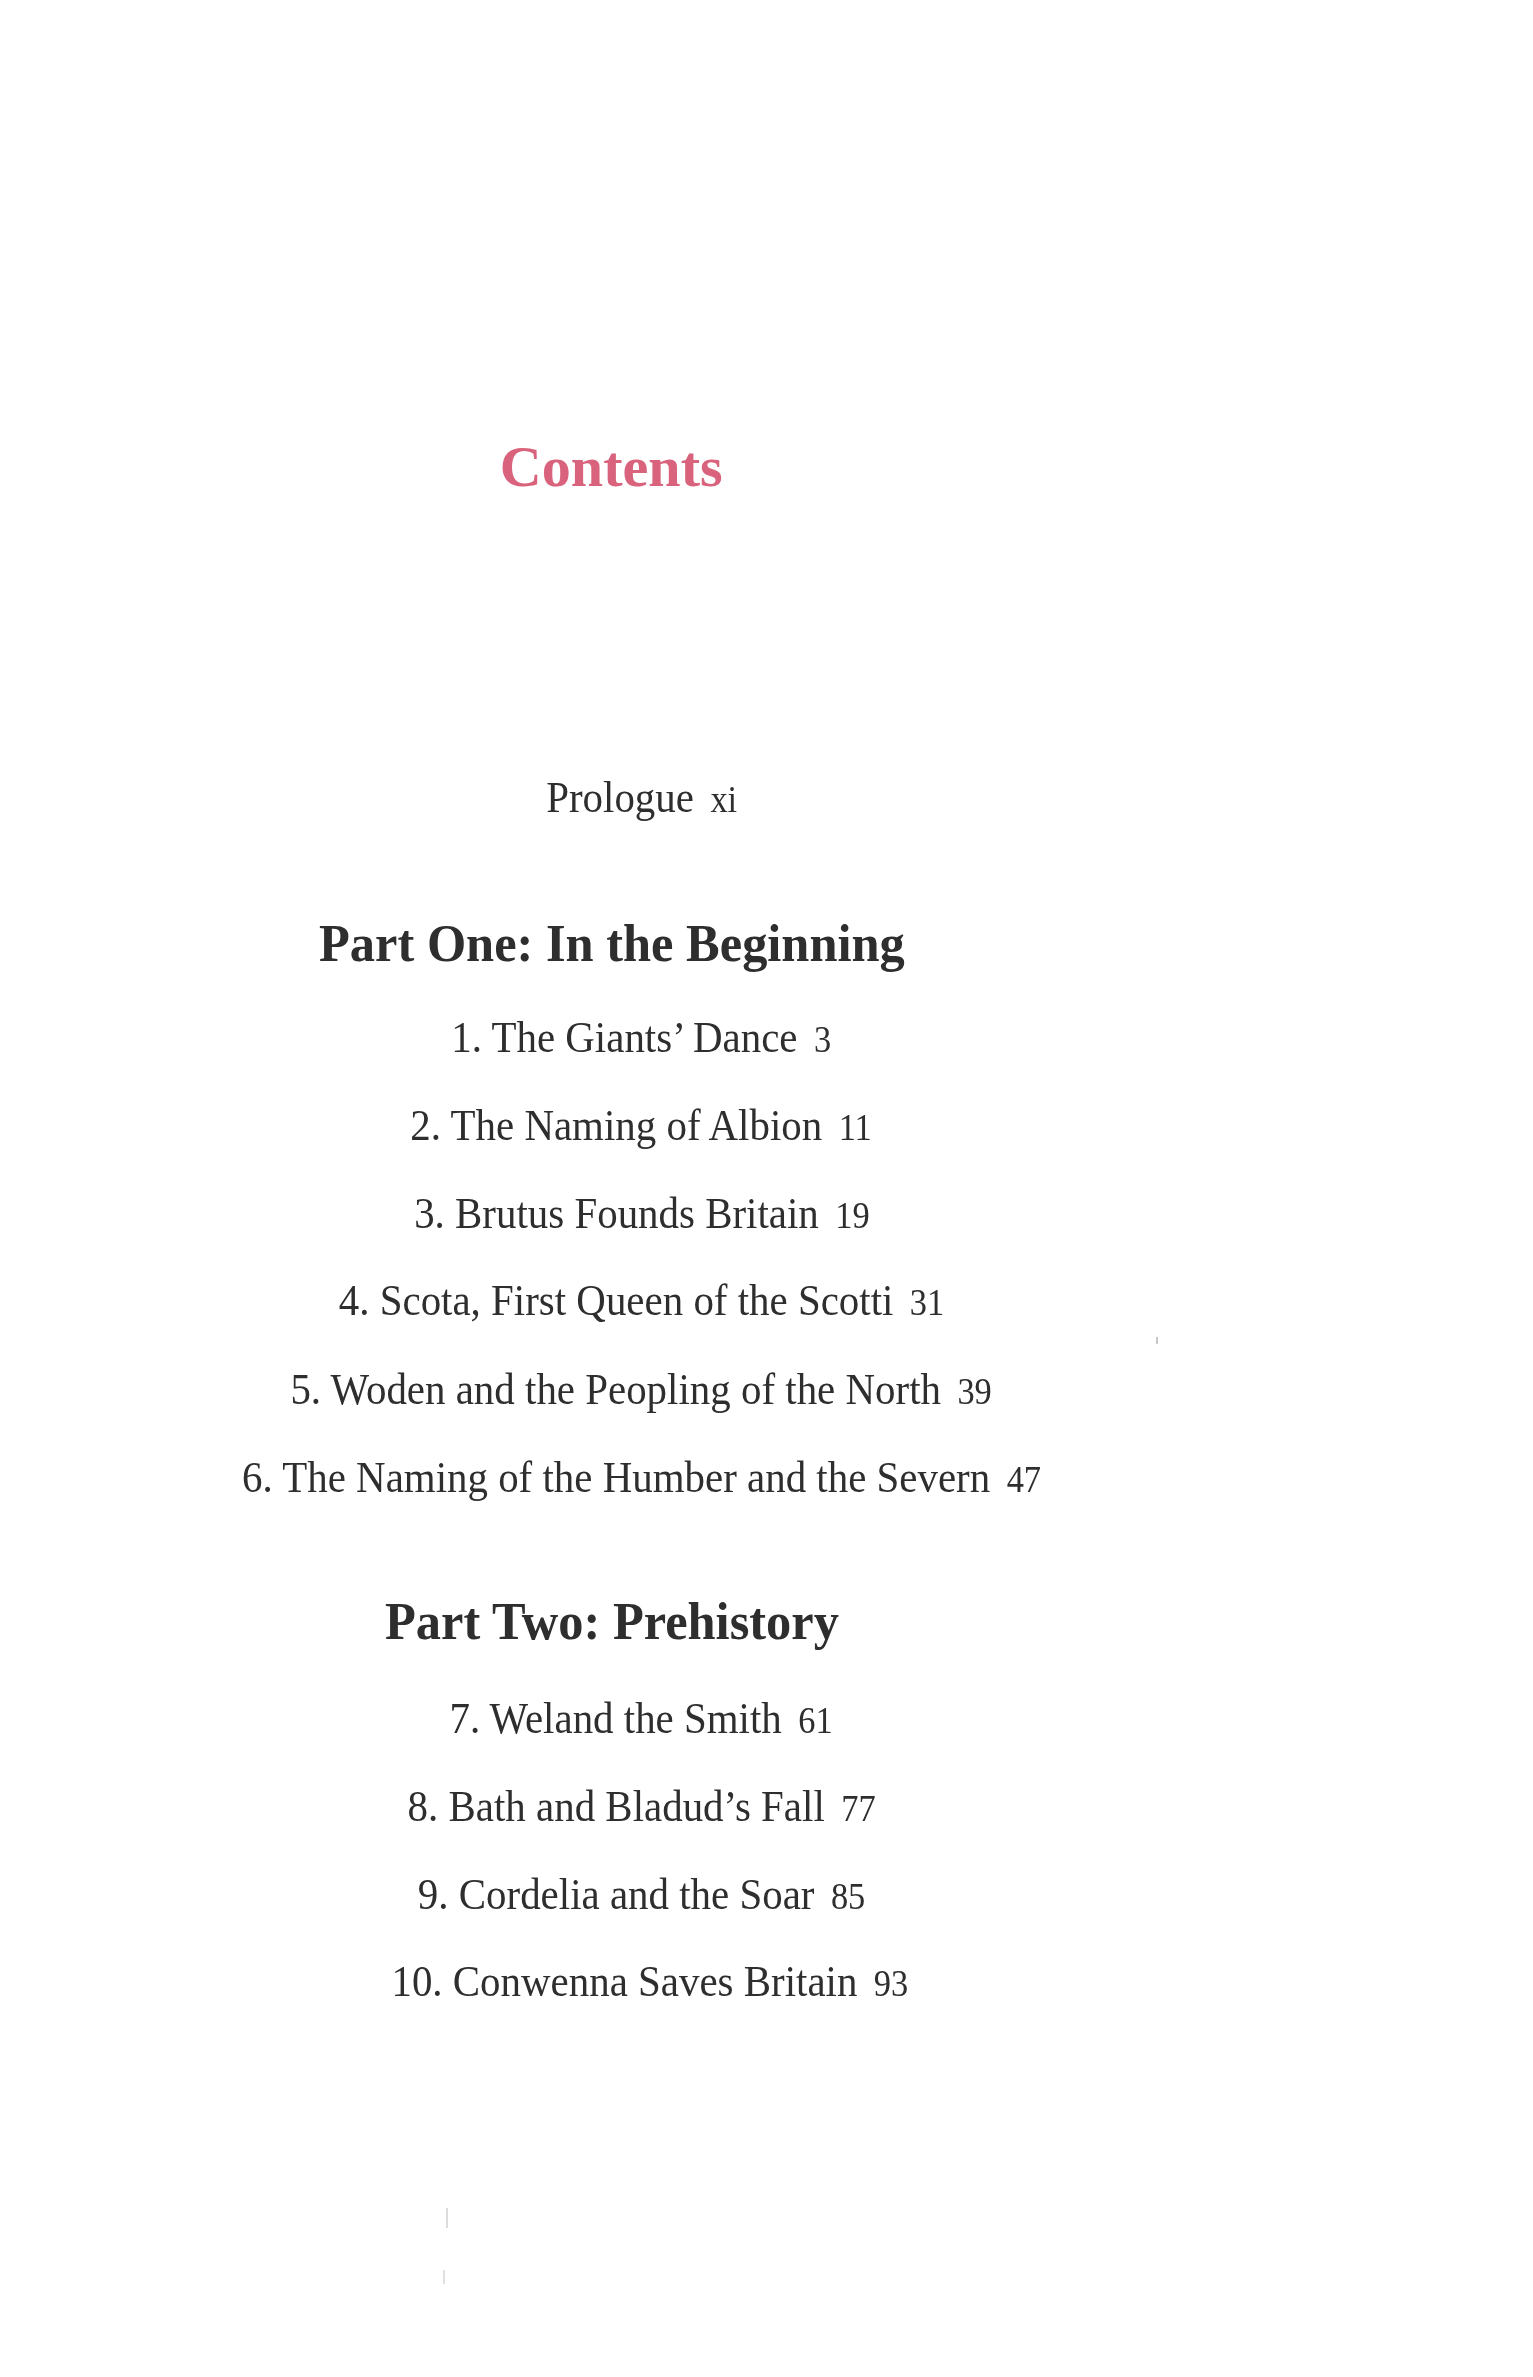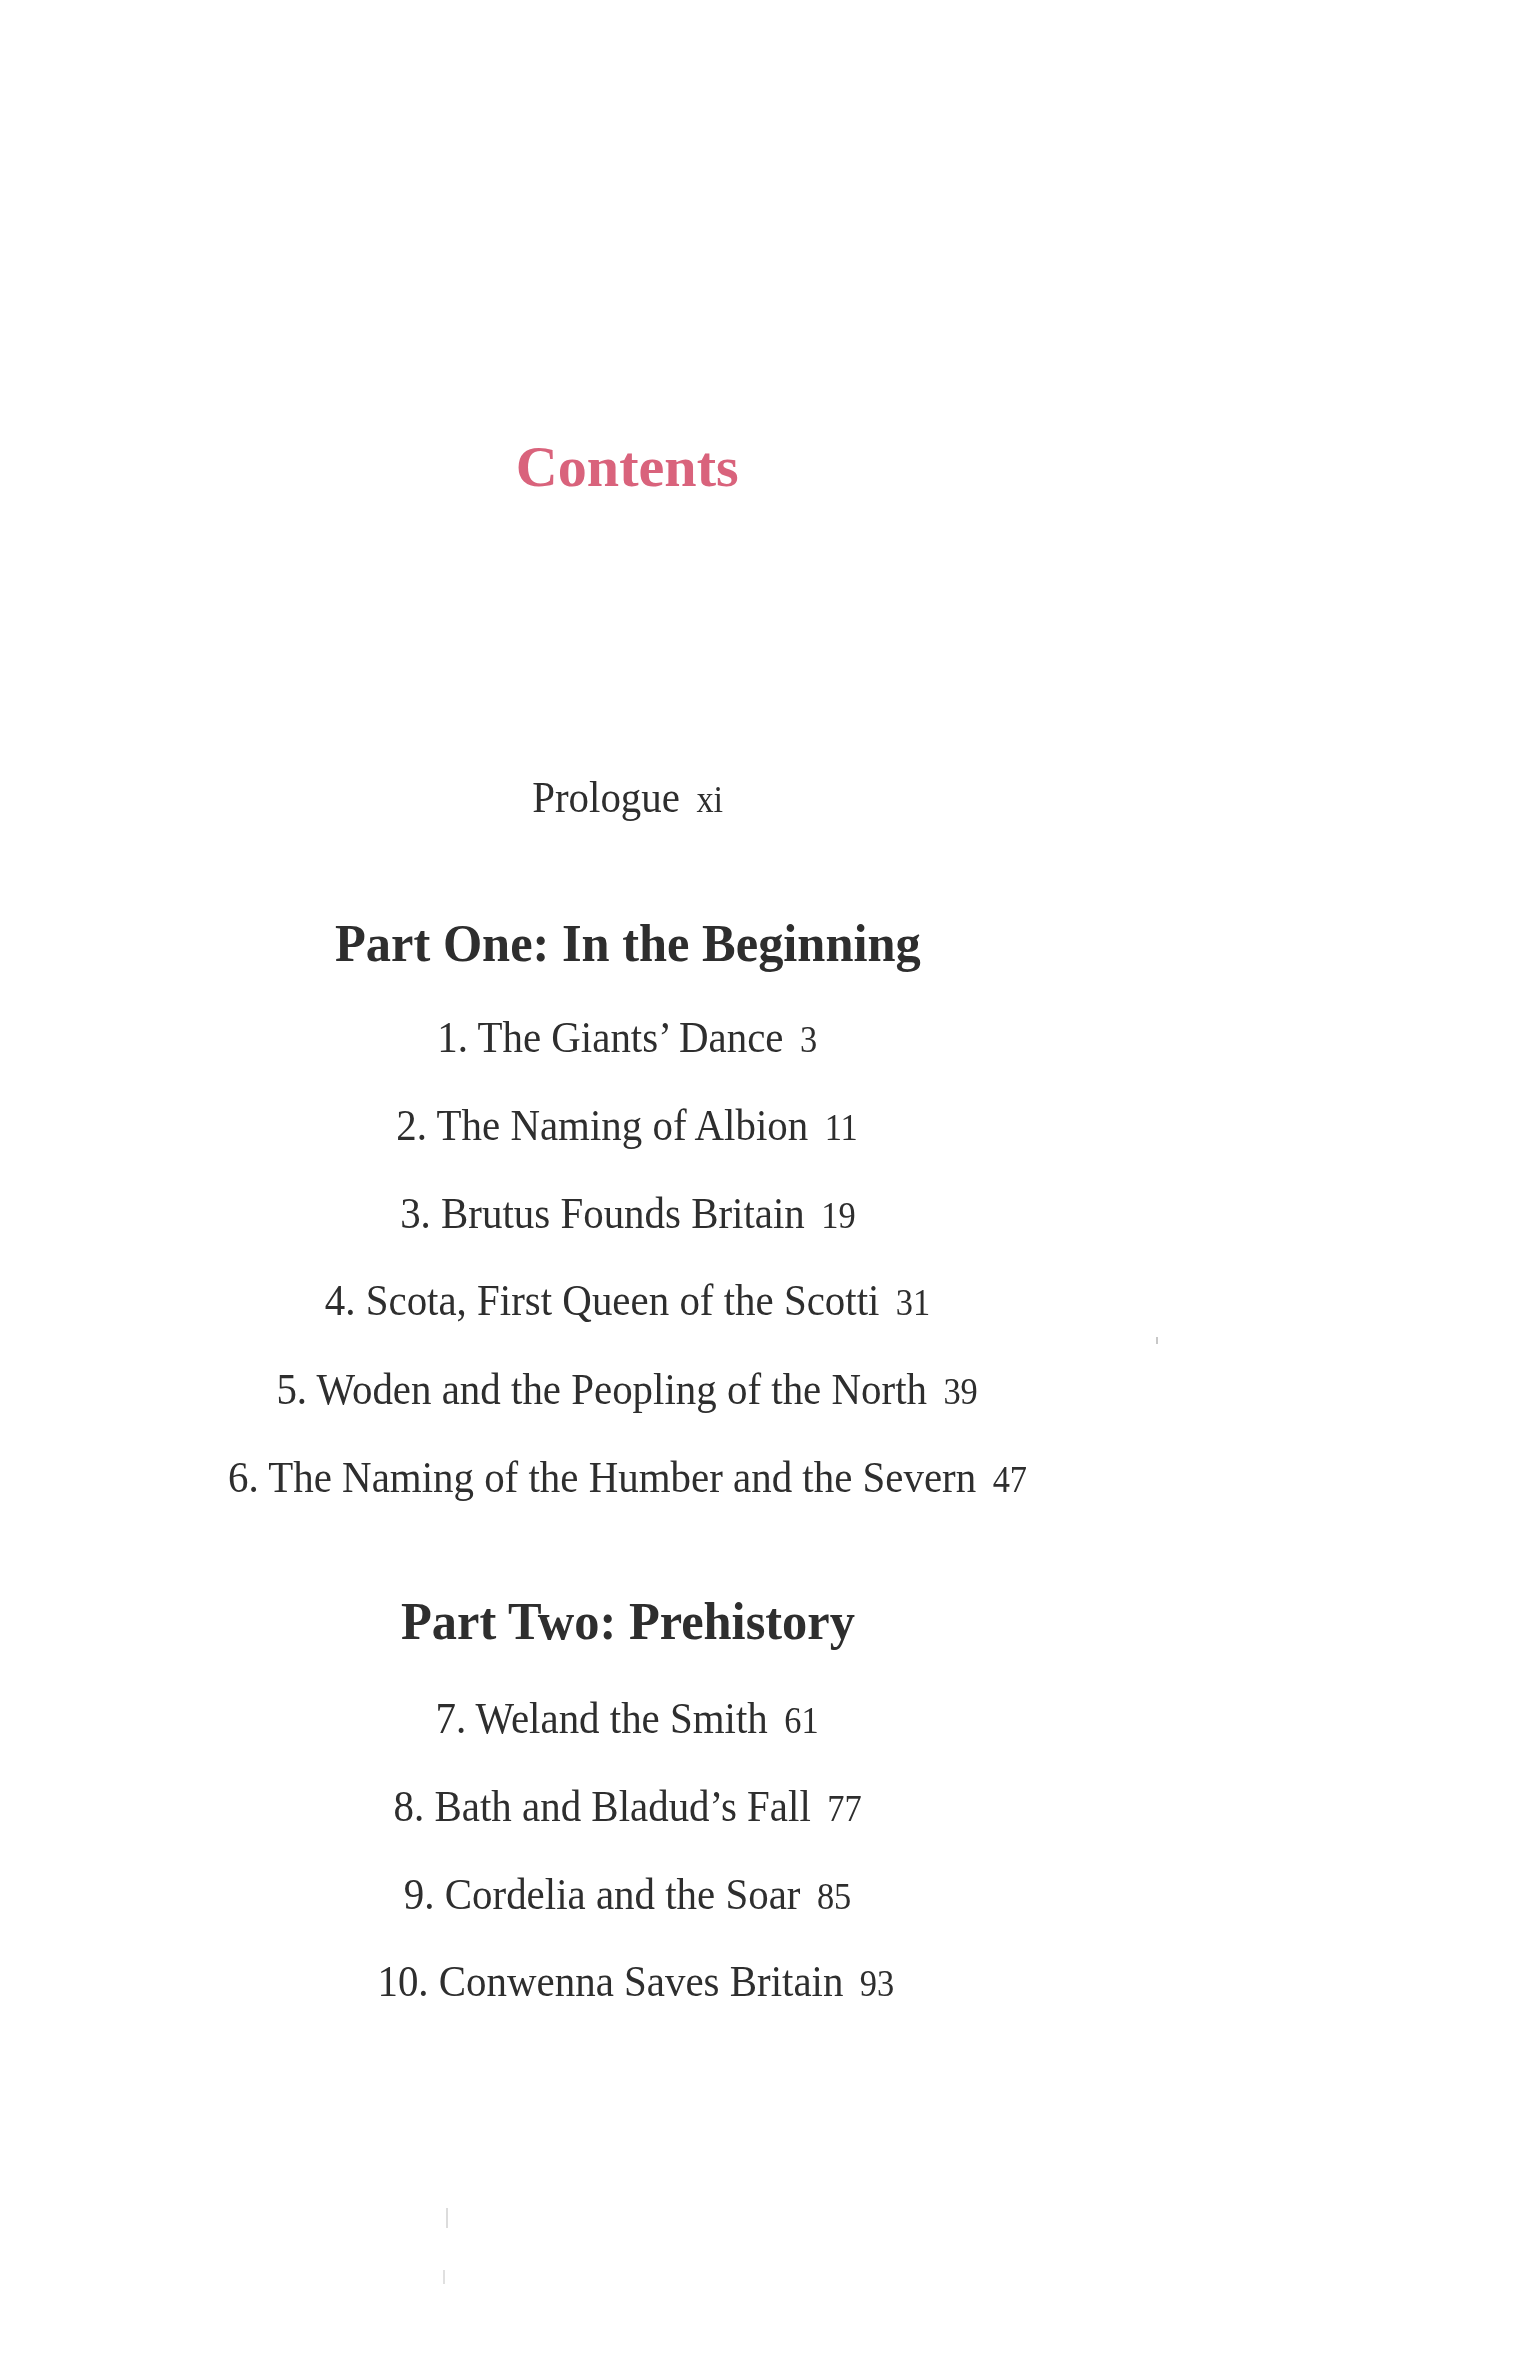--- a/index.html
+++ b/index.html
@@ -2,29 +2,29 @@
 <html style="font-size:14px"><head>
   <meta charset="utf-8">
   <style>
     html, body { margin: 0; padding: 0; background: #ffffff; }
     body {
       width: 1533px; height: 2377px; position: relative; overflow: hidden;
       font-family: "Liberation Serif", "DejaVu Serif", serif;
       color: #2e2e2e;
     }
     .line {
-      position: absolute; left: 16px; width: 1223px; text-align: center;
+      position: absolute; left: 0; width: 1223px; text-align: center;
       white-space: nowrap;
     }
     .inner { display: inline-block; transform-origin: center center; }
     .title {
       color: #d9637c; font-weight: bold; font-size: 57px; top: 434px;
     }
     .title .inner { transform: scaleX(1.02); }
-    .entry { font-size: 44px; }
+    .entry { font-size: 44px; padding-left: 30px; }
     .entry .inner { transform: scaleX(0.93); }
     .part { font-size: 52px; font-weight: bold; }
     .part .inner { transform: scaleX(0.97); }
     .page { margin-left: 17.7px; font-size: 37px; }
     .speck { position: absolute; background: #c8c8c8; width: 1.8px; }
   </style>
 </head>
 <body>
 
 <div>

